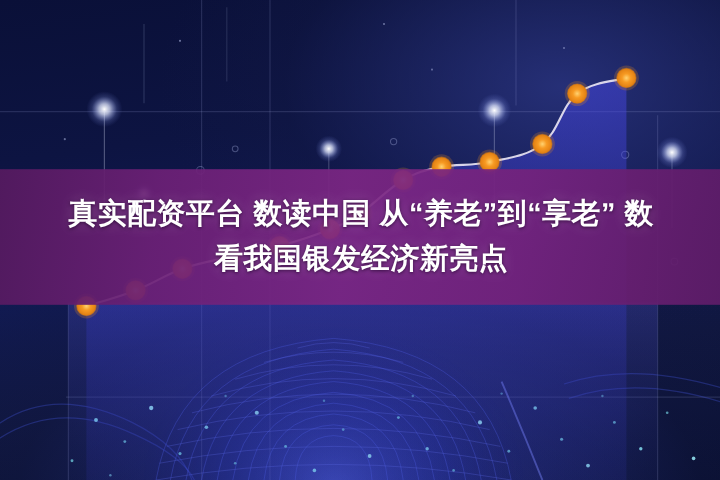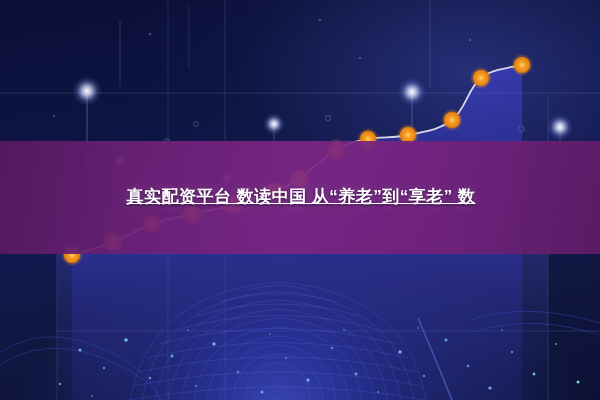--- a/index.html
+++ b/index.html
@@ -48,27 +48,26 @@
     width: 600px;
     height: 113px;
     display: flex;
     flex-direction: column;
     align-items: center;
     justify-content: center;
     gap: 2px;
   }
   .title-line {
     color: #ffffff;
-    font-size: 17px;
+    font-size: 24px;
     font-weight: bold;
     line-height: 1.42;
     letter-spacing: 0.5px;
     white-space: nowrap;
     text-shadow: 0 1px 3px rgba(30,0,40,0.75), 0 0 12px rgba(255,255,255,0.18);
-    text-decoration: underline;
   }
   #line-1 { padding-left: 2px; }
   #line-2 { padding-left: 2px; }
   svg.layer { pointer-events: none; }
 </style>
 </head>
 <body>
 
 <div id="stage">
 
@@ -253,15 +252,16 @@
           <circle cx="522" cy="65" r="10.4" fill="#f0901e" opacity="0.22"></circle>
           <circle cx="522" cy="65" r="8" fill="url(#markerGrad)" stroke="#d97c10" stroke-width="1" stroke-opacity="0.55"></circle>
         </g>
     </g>
   </svg>
 
   <div id="title-band"></div>
 
   <div id="title-wrap">
     <div class="title-line" id="line-1">真实配资平台 数读中国 从“养老”到“享老” 数</div>
+    <div class="title-line" id="line-2">看我国银发经济新亮点</div>
   </div>
 
 </div>
 
 </body></html>

